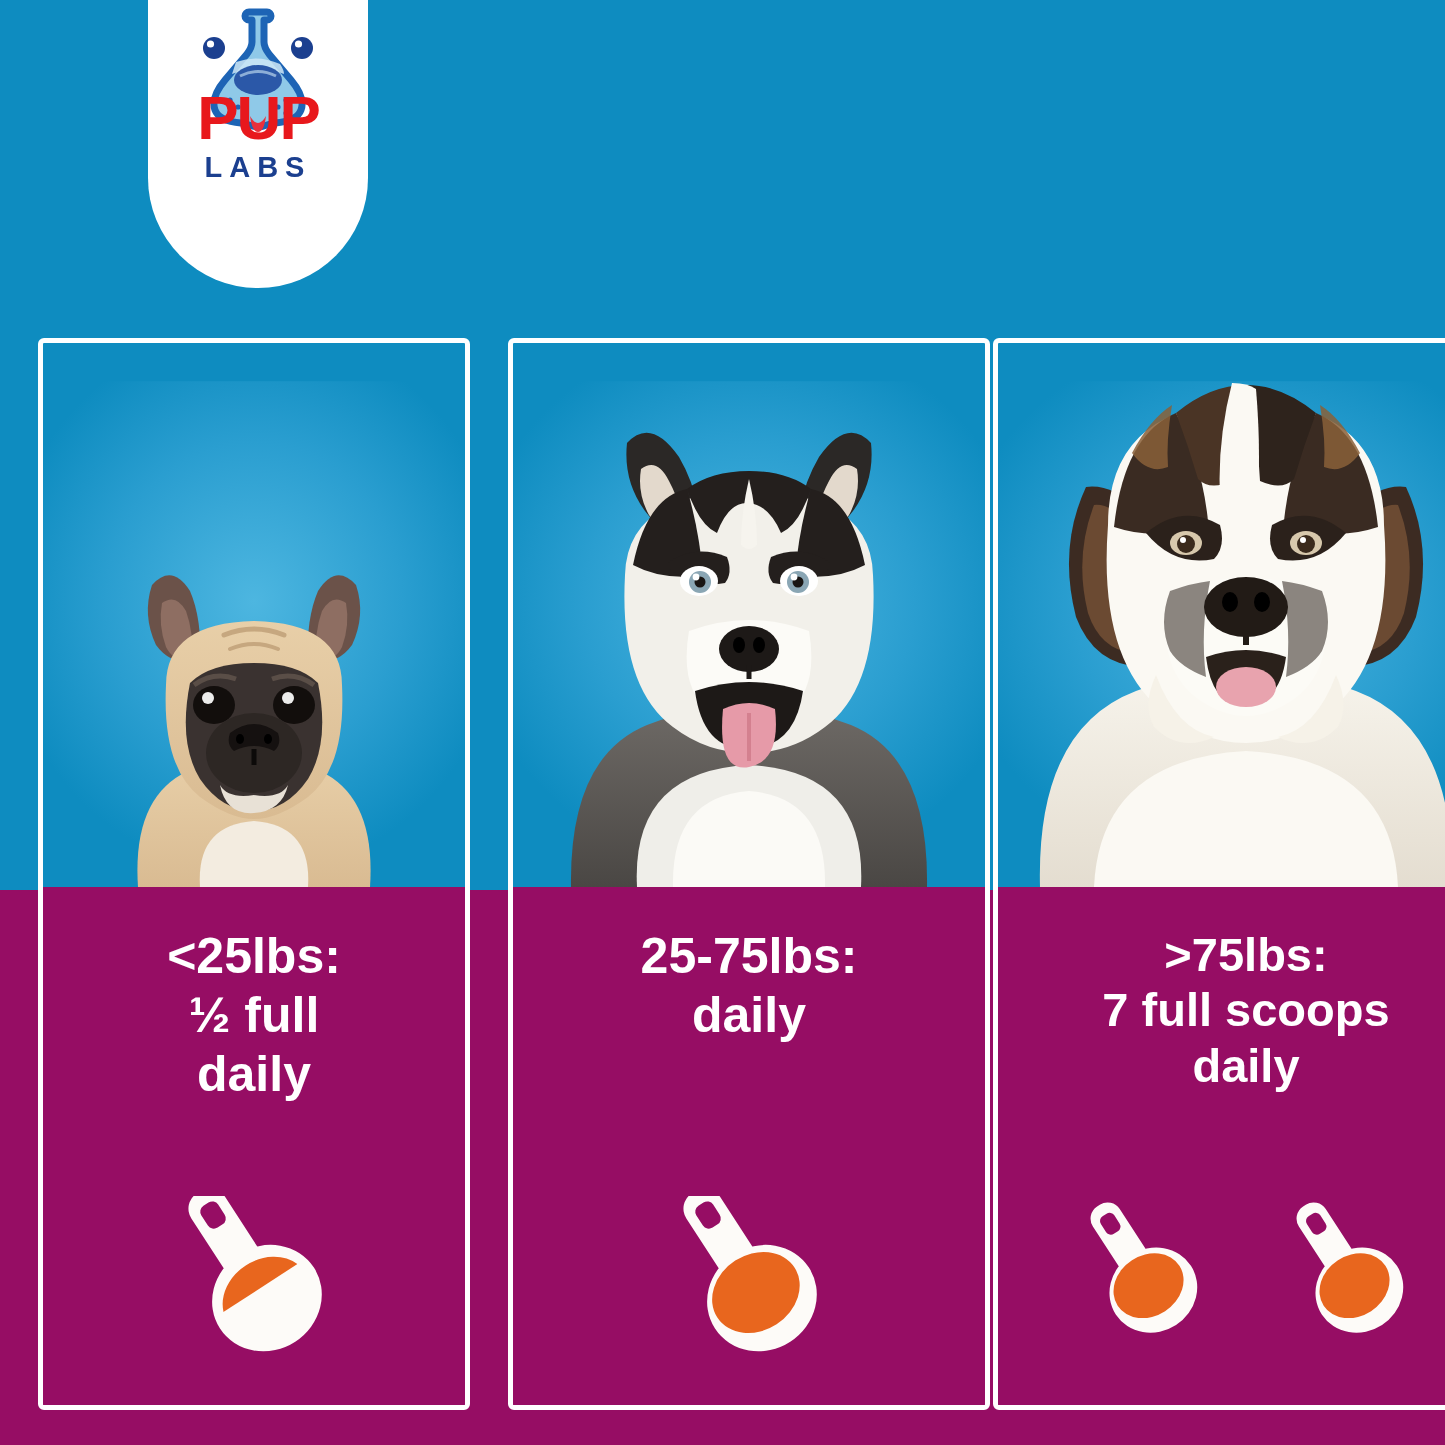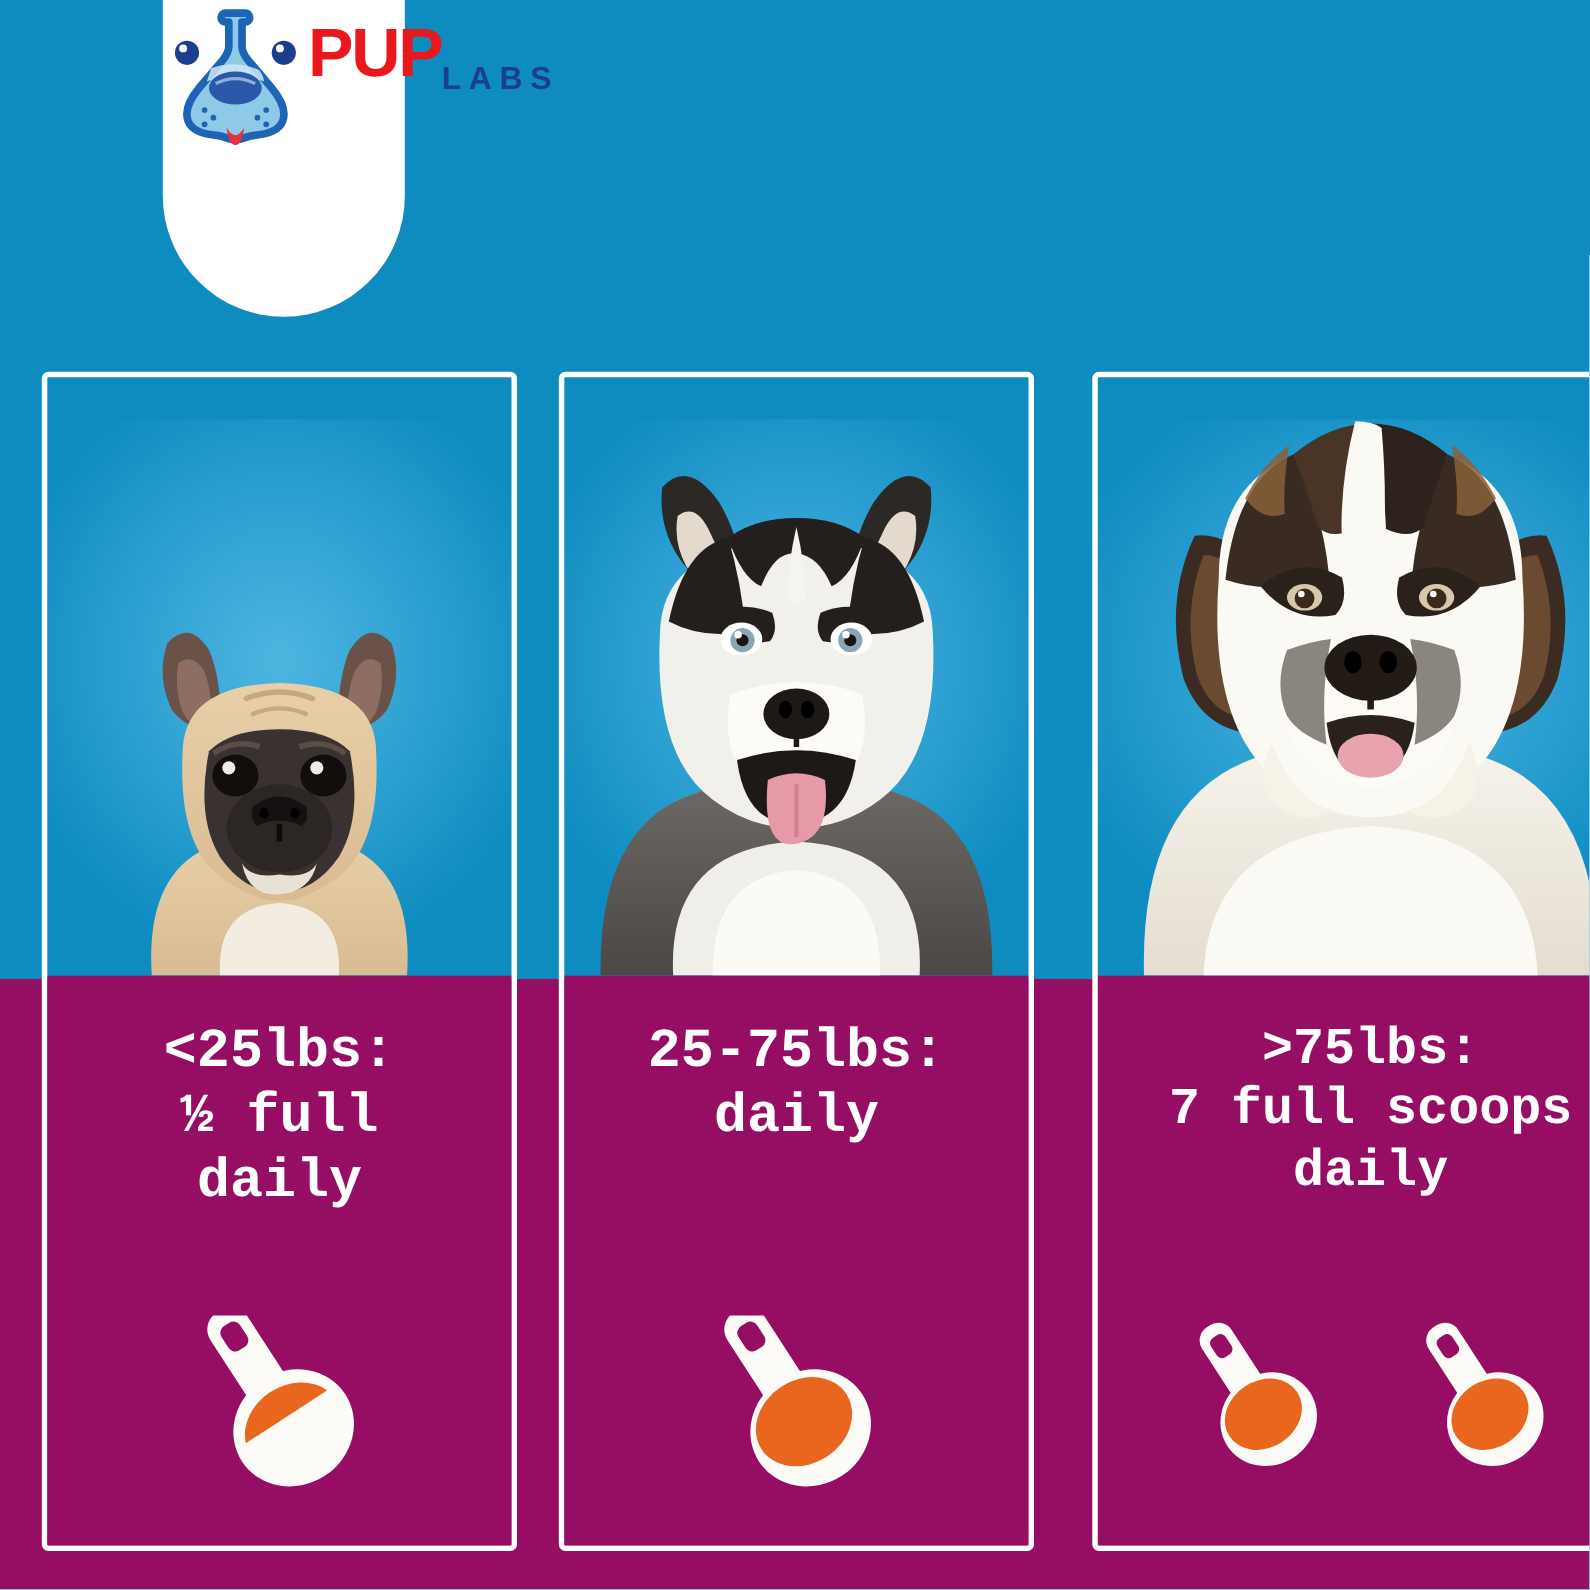--- a/index.html
+++ b/index.html
@@ -25,21 +25,21 @@
   
   #logo-badge{
     position:absolute; left:148px; top:-20px;
     width:220px; height:308px;
     background:#ffffff;
     border-radius:0 0 110px 110px;
     z-index:6;
   }
   #logo-inner{
     position:absolute; left:0; right:0; top:26px;
-    display:flex; flex-direction:row; align-items:center;
+    display:flex; flex-direction:column; align-items:center;
   }
   #flask-wrap{ width:132px; height:126px; position:relative; }
   #pup-word{
     font-size:62px; font-weight:bold; color:#e8181c;
     letter-spacing:-2px; line-height:0.85;
     margin-top:-40px; position:relative; z-index:3;
   }
   #labs-word{
     font-size:29px; font-weight:bold; color:#1b3f8f;
     letter-spacing:7px; margin-top:6px;
@@ -55,24 +55,23 @@
   }
   #title .ln{ display:block; }
 
   
   .card{
     position:absolute; top:338px; height:1072px;
     border:5px solid #ffffff;
     border-radius:6px;
     overflow:hidden;
     z-index:4;
-    font-family:Liberation Mono, monospace;
   }
   #card-0{ left:38px;  width:432px; }
-  #card-1{ left:508px; width:432px; }
+  #card-1{ left:508px; width:482px; }
   #card-2{ left:993px; width:506px; }
 
   .card-photo{
     position:absolute; left:0; right:0; top:0; height:544px;
     overflow:hidden;
   }
   .card-glow{
     position:absolute; left:50%; top:52%;
     width:118%; height:90%;
     transform:translate(-50%,-50%);

